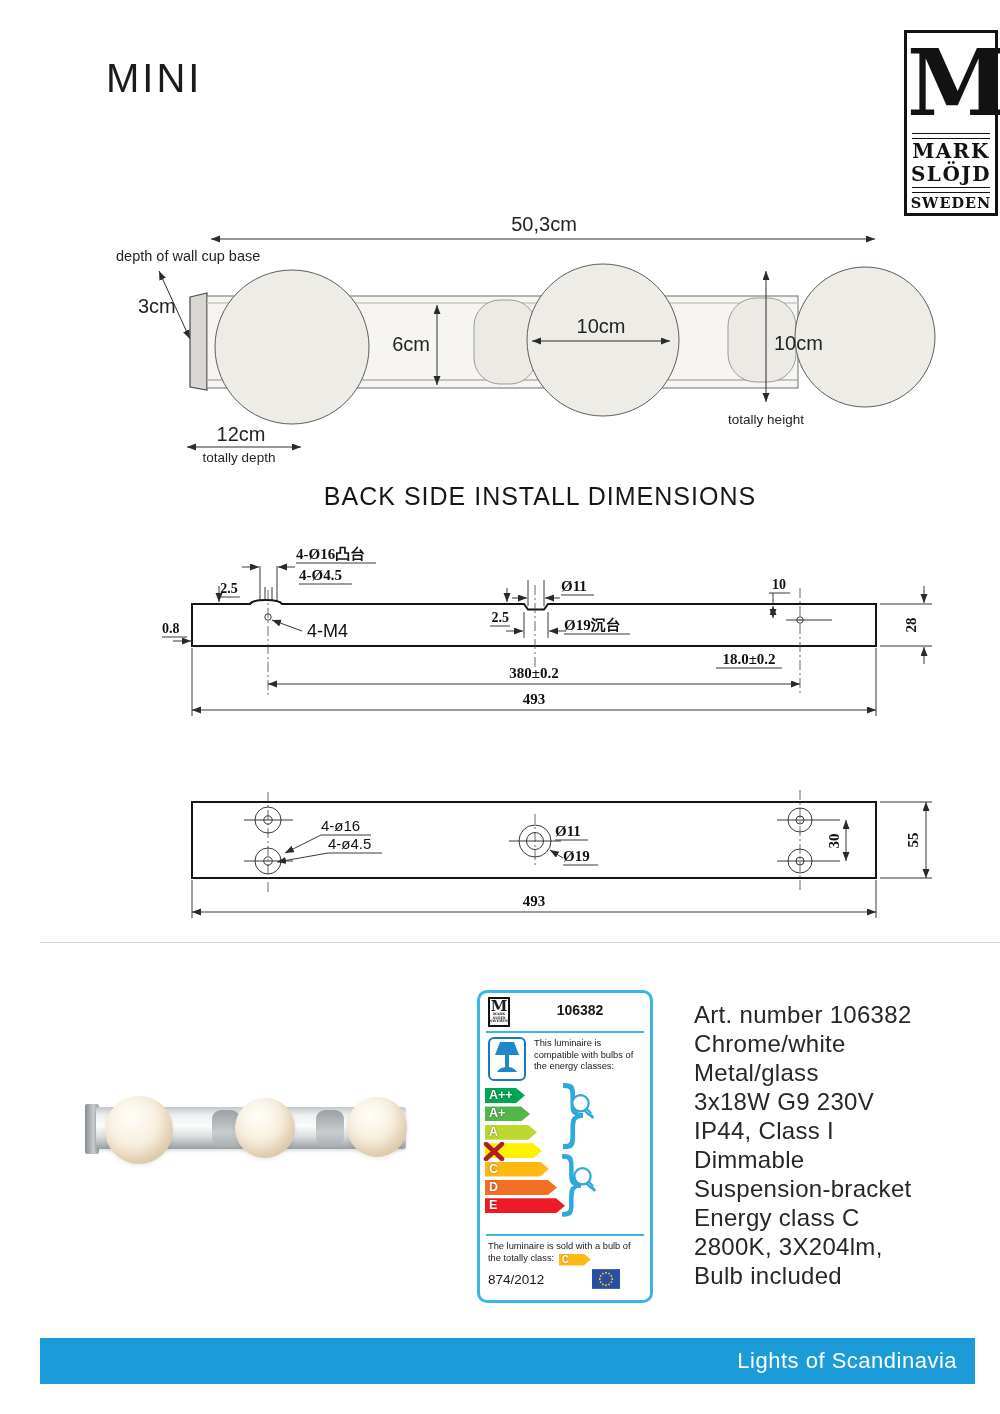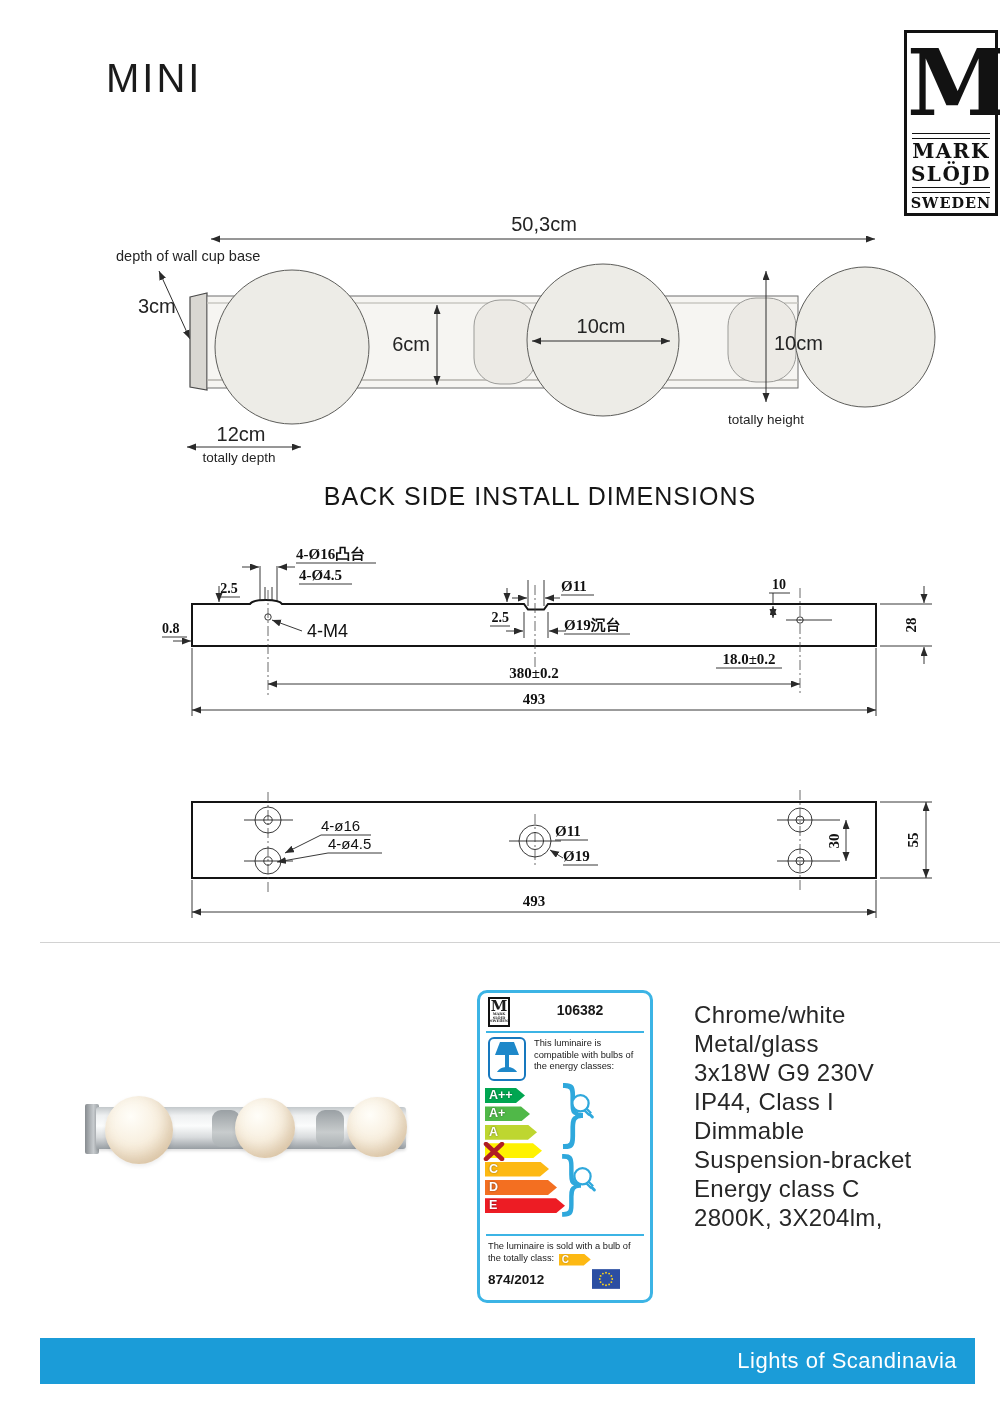--- a/index.html
+++ b/index.html
@@ -67,21 +67,21 @@
   .brace1{left:70px;top:90px;font-size:72px;line-height:58px;transform:scale(.72,1);}
   .brace2{left:70px;top:162px;font-size:68px;line-height:56px;transform:scale(.72,1);}
   .bulb{position:absolute;width:30px;height:30px;}
   .bulb1{left:88px;top:99px;}
   .bulb2{left:90px;top:172px;}
   #elabel .soldtxt{position:absolute;left:8px;right:5px;top:248px;font-size:9.3px;line-height:11.5px;color:#1a1a1a;}
   .sold-arrow{display:inline-block;width:32px;height:12px;vertical-align:-2px;margin-left:2px;
       clip-path:polygon(0 0,calc(100% - 7px) 0,100% 50%,calc(100% - 7px) 100%,0 100%);}
   .sold-arrow span{font-size:10px;font-weight:bold;color:#fff;line-height:12px;padding-left:3px;display:block;
       text-shadow:0 0 2px rgba(0,0,0,.4);}
-  #elabel .reg{position:absolute;left:8px;top:279px;font-size:13.5px;font-weight:bold;color:#161616;}
+  #elabel .reg{position:absolute;left:8px;top:279px;font-size:13.5px;font-weight:normal;color:#161616;}
   #elabel .euflag{position:absolute;left:112px;top:276px;width:28px;height:20px;}
 
   
   #specs{position:absolute;left:654px;top:1000px;font-size:24px;line-height:29px;
       font-weight:300;letter-spacing:.3px;color:#272727;}
 
   
   #footer-banner{position:absolute;left:0;top:1338px;width:935px;height:46px;}
   #footer-banner .ft{position:absolute;right:18px;top:0;line-height:46px;font-size:22px;
       font-weight:300;color:#ffffff;letter-spacing:.5px;}
@@ -367,27 +367,29 @@
           <circle cx="10.5" cy="14.7" r="0.9"></circle>
         <circle cx="8.3" cy="12.5" r="0.9"></circle>
           <circle cx="7.5" cy="9.5" r="0.9"></circle>
         <circle cx="8.3" cy="6.5" r="0.9"></circle>
           <circle cx="10.5" cy="4.3" r="0.9"></circle>
       </g>
     </svg>
   </div>
 
   <div id="specs">
+    <div>Art. number 106382</div>
     <div>Chrome/white</div>
     <div>Metal/glass</div>
     <div>3x18W G9 230V</div>
     <div>IP44, Class I</div>
     <div>Dimmable</div>
     <div>Suspension-bracket</div>
     <div>Energy class C</div>
     <div>2800K, 3X204lm,</div>
+    <div>Bulb included</div>
   </div>
 
   <div id="footer-banner" style="background: rgb(27, 156, 216);">
     <div class="ft">Lights of Scandinavia</div>
   </div>
 
 </div>
 
 </body></html>

